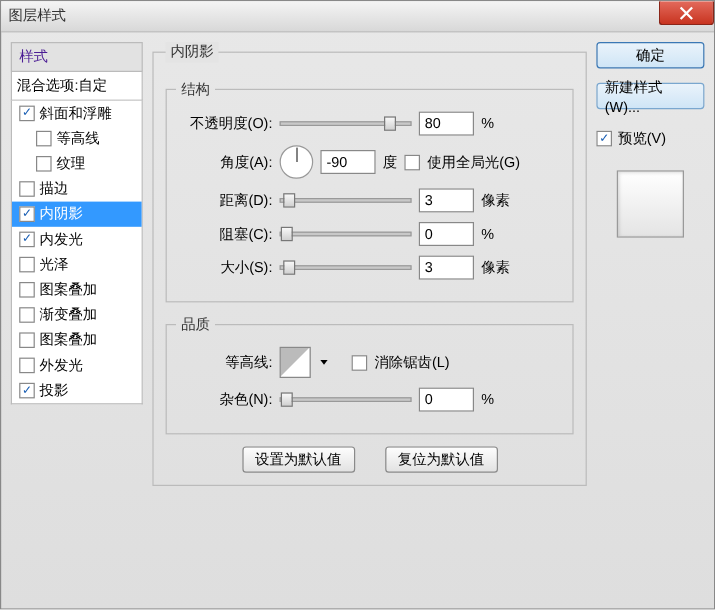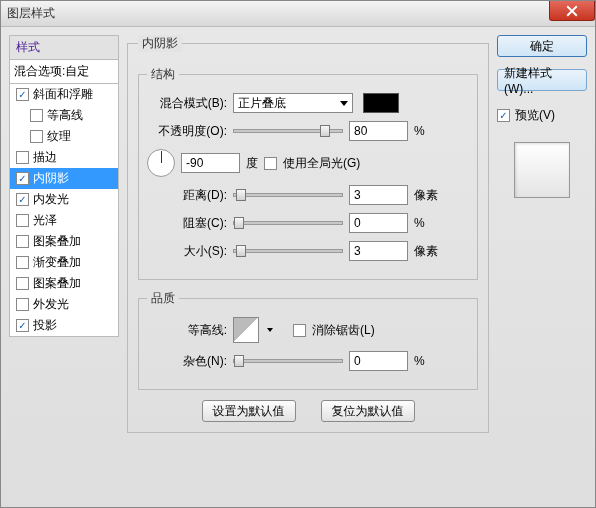--- a/index.html
+++ b/index.html
@@ -25,21 +25,21 @@
 fieldset legend { padding: 0 4px; color: #333; background: #e4e4e4; }
 .inner-fs { border: 1px solid #bbb; padding: 10px 8px; margin-top: 4px; }
 .inner-fs legend { background: transparent; }
 .formrow { display: flex; align-items: center; margin-bottom: 8px; gap: 6px; }
 .formrow .lbl { width: 80px; text-align: right; }
 .select { display: inline-flex; align-items: center; justify-content: space-between; width: 120px; height: 20px; border: 1px solid #888; background: #fff; padding: 0 4px; }
 .select .arrow { width: 0; height: 0; border-left: 4px solid transparent; border-right: 4px solid transparent; border-top: 5px solid #000; }
 .colorswatch { width: 36px; height: 20px; background: #000; border: 1px solid #555; margin-left: 4px; }
 .slider { width: 110px; height: 4px; background: #c8c8c8; border: 1px solid #999; position: relative; display: inline-block; }
 .slider .thumb { position: absolute; top: -5px; width: 10px; height: 12px; background: linear-gradient(#f8f8f8,#d0d0d0); border: 1px solid #777; }
-.numinput { width: 59px; height: 20px; border: 1px solid #888; background: #fff; padding: 0 4px; display: inline-flex; align-items: center; }
+.numinput { width: 46px; height: 20px; border: 1px solid #888; background: #fff; padding: 0 4px; display: inline-flex; align-items: center; }
 .anglectl { width: 28px; height: 28px; border: 1px solid #999; border-radius: 50%; background: #fff; position: relative; display: inline-block; }
 .anglectl .hand { position: absolute; left: 50%; top: 50%; width: 1px; height: 12px; background: #333; transform-origin: top center; transform: rotate(180deg); }
 .unit { width: 30px; }
 .contourthumb { width: 26px; height: 26px; border: 1px solid #888; background: linear-gradient(135deg,#bbb 0%,#bbb 48%,#fff 50%,#fff 100%); display: inline-block; position: relative; }
 .mini-arrow { width: 0; height: 0; border-left: 3px solid transparent; border-right: 3px solid transparent; border-top: 4px solid #000; display: inline-block; vertical-align: middle; margin-left: 2px; }
 .btn { display: inline-flex; align-items: center; justify-content: center; height: 22px; padding: 0 10px; background: linear-gradient(#fdfdfd,#e2e2e2); border: 1px solid #8a8a8a; border-radius: 3px; cursor: default; }
 .btnrow { display: flex; gap: 25px; justify-content: center; margin-top: 6px; }
 .rightcol { width: 90px; display: flex; flex-direction: column; gap: 12px; }
 .rbtn { height: 22px; background: linear-gradient(#eaf3fb,#cfe5f6); border: 1px solid #7aa7cf; border-radius: 3px; display: flex; align-items: center; justify-content: center; padding: 0 6px; cursor: default; }
 .rbtn.primary { border-color: #3b78b5; }
@@ -116,39 +116,32 @@
       </div>
     </div>
 
     <div class="centercol">
       <fieldset>
         <legend>内阴影</legend>
 
         <fieldset class="inner-fs">
           <legend>结构</legend>
 
-          <div class="formrow">
-            <span class="lbl">混合模式(B):</span>
-            <span class="select">
-              <span>正片叠底</span>
-              <span class="arrow"></span>
-            </span>
-            <span class="colorswatch"></span>
-          </div>
 
           <div class="formrow">
             <span class="lbl">不透明度(O):</span>
             <span class="slider">
                 <span class="thumb" style="left:80%"></span>
               </span>
             <span class="numinput">80</span>
             <span class="unit">%</span>
           </div>
 
           <div class="formrow">
+            <span class="lbl">角度(A):</span>
             <span class="anglectl">
                 <span class="hand"></span>
               </span>
             <span class="numinput">-90</span>
             <span>度</span>
             <span class="cb"></span>
             <span>使用全局光(G)</span>
           </div>
 
           <div class="formrow">

